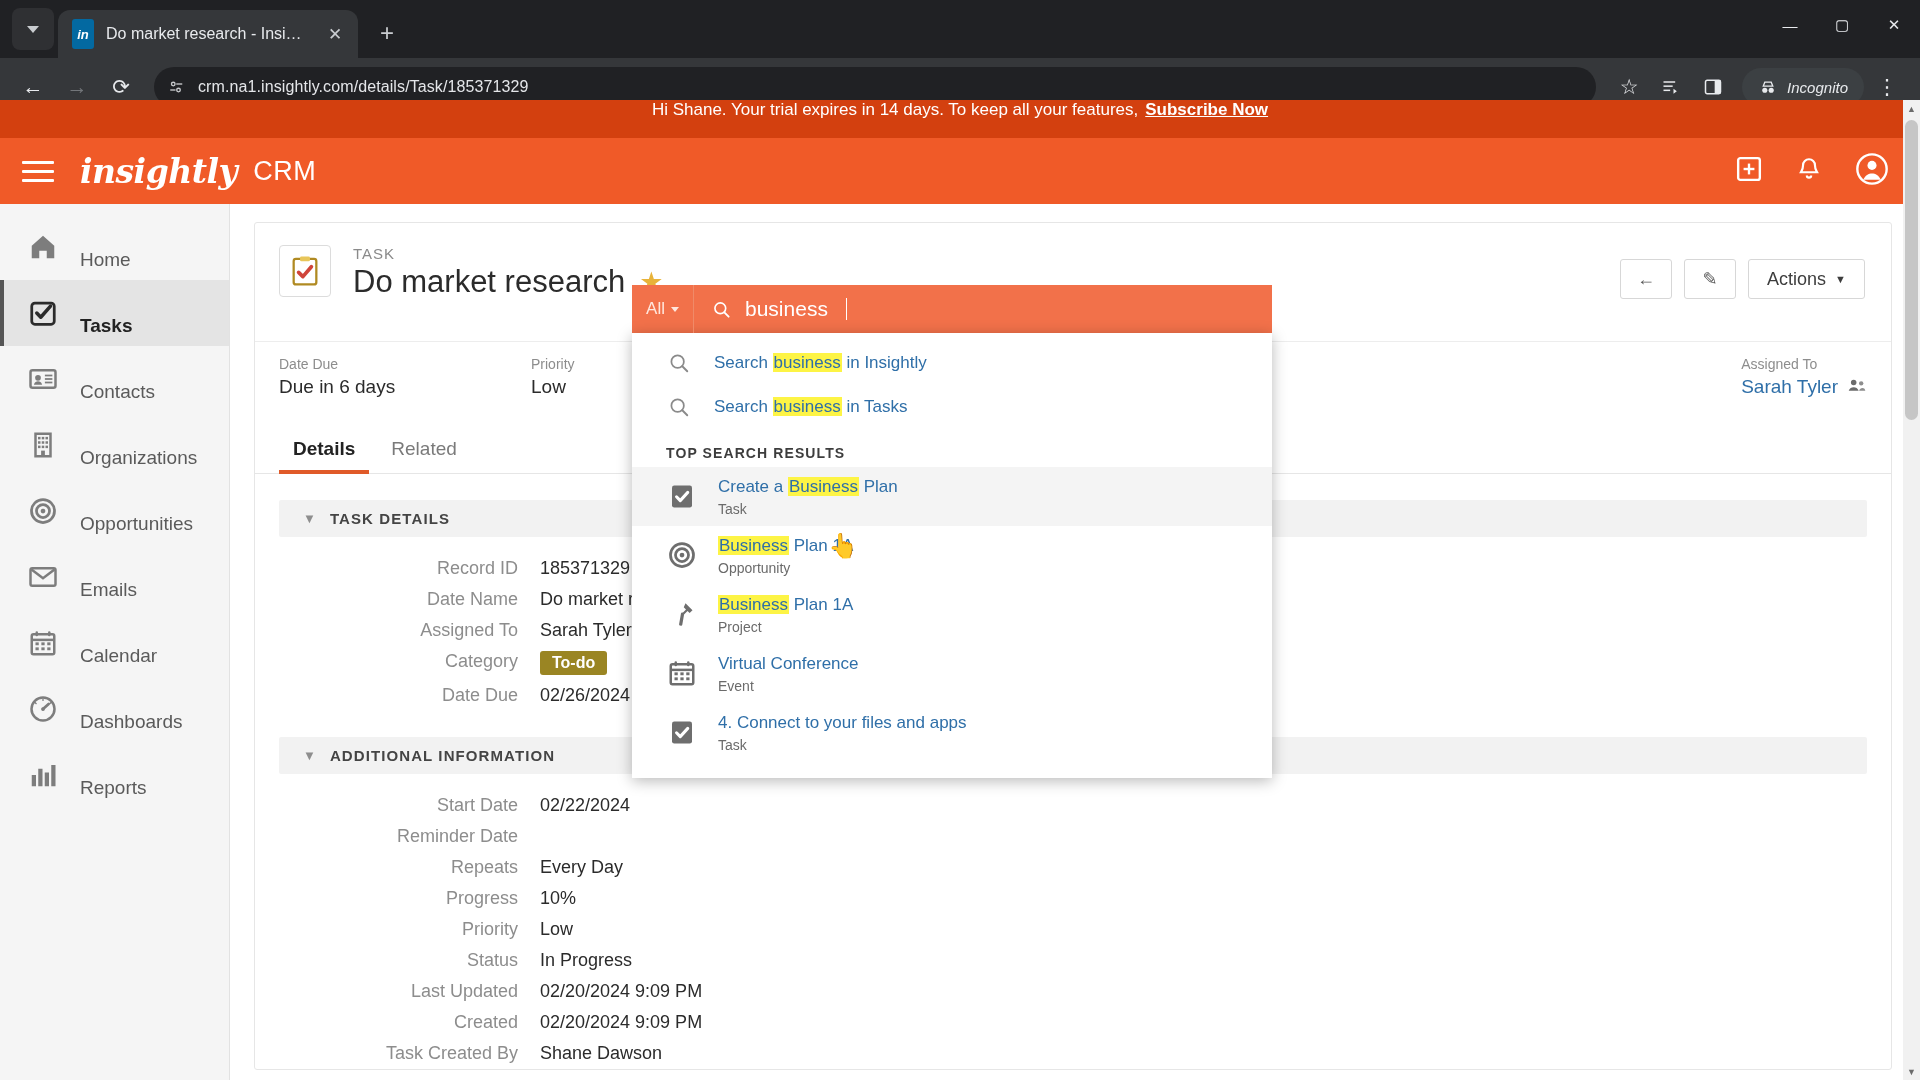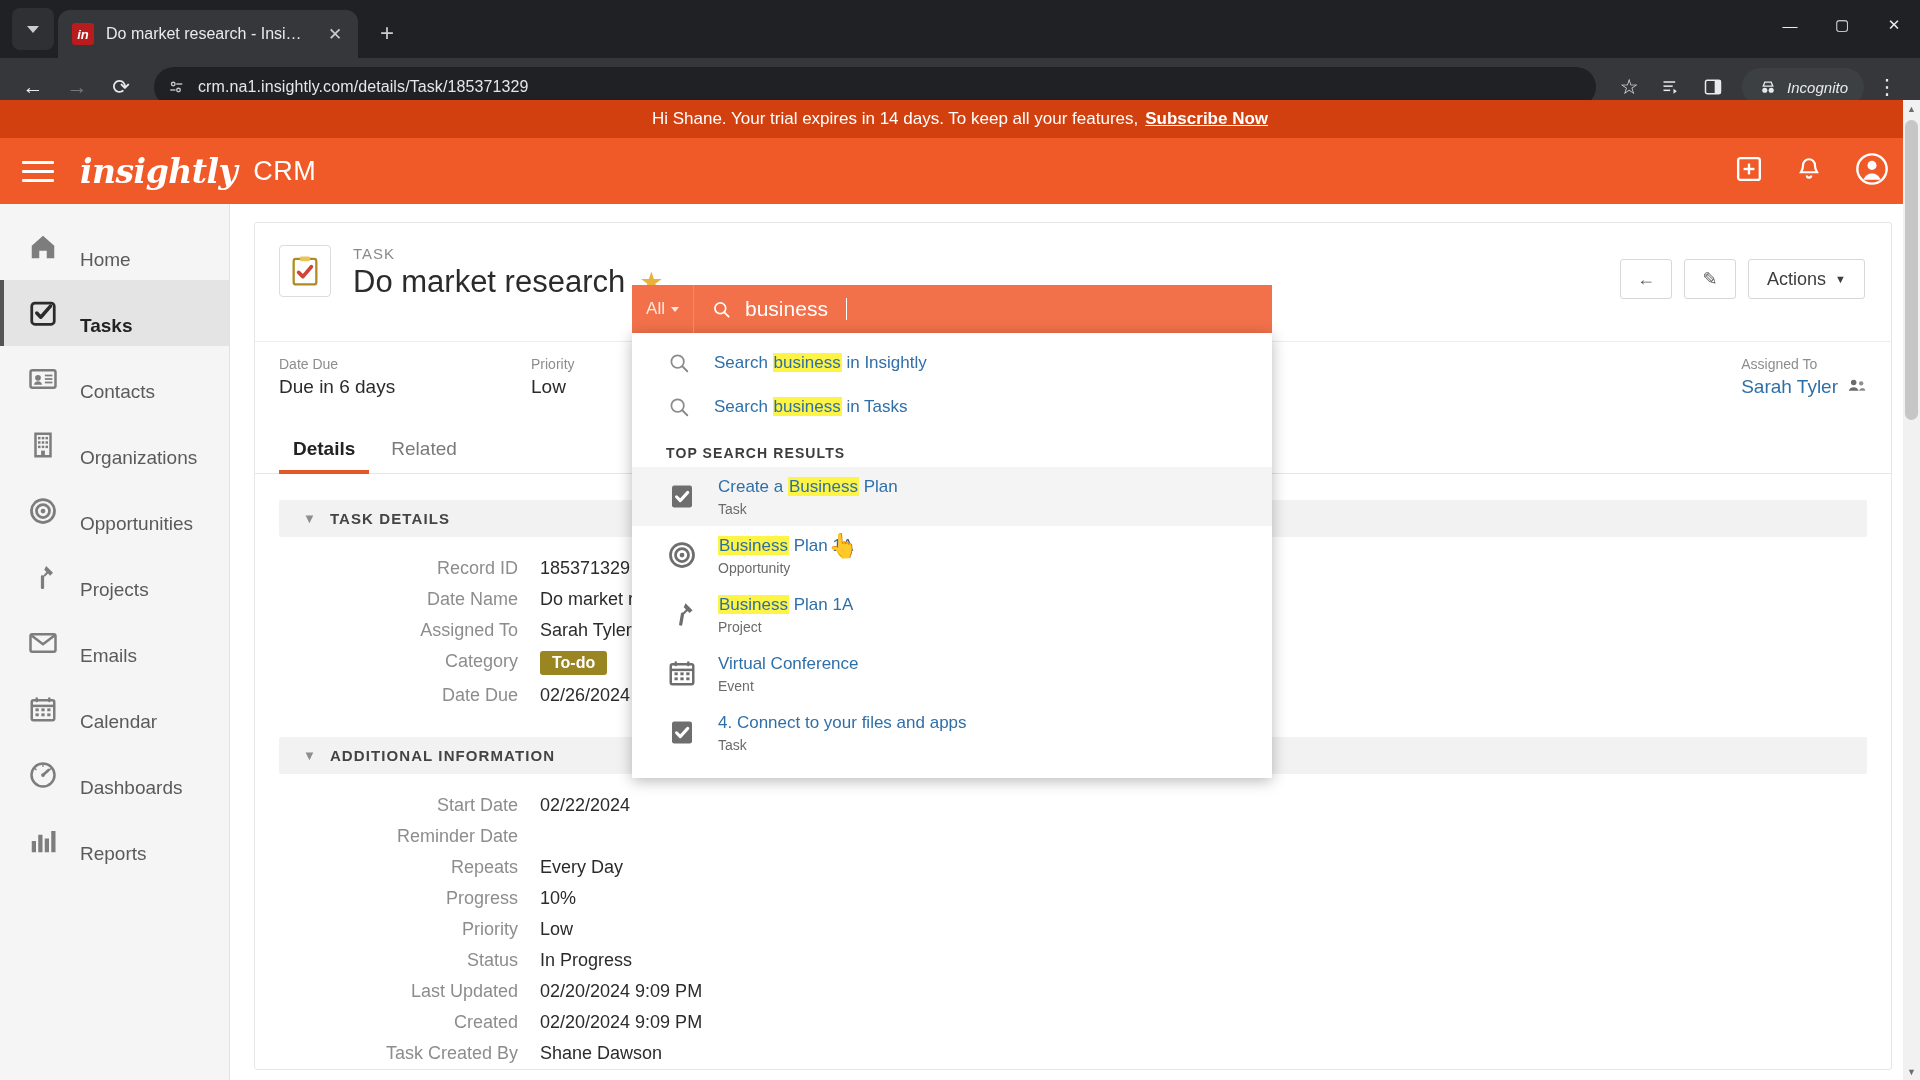--- a/index.html
+++ b/index.html
@@ -7,21 +7,21 @@
   body { font-family:"Liberation Sans", sans-serif; background:#ffffff; }
 
   
   .browser { width:1920px; height:1080px; position:relative; background:#202124; }
   .tabstrip { height:58px; background:#202124; display:flex; align-items:flex-end; padding-left:6px; position:relative; }
   .profile-chip { width:42px; height:42px; margin:0 4px 8px 6px; border-radius:8px; background:#2f3033;
                   display:flex; align-items:center; justify-content:center; }
   .chev { width:0;height:0;border-left:6px solid transparent;border-right:6px solid transparent;border-top:7px solid #c9ccd0; }
   .tab { height:48px; background:#35373a; border-radius:12px 12px 0 0; display:flex; align-items:center;
          padding:0 10px 0 14px; min-width:300px; position:relative; }
-  .tab-fav { width:22px; height:22px; border-radius:3px; background:#b91c1c; color:#fff; font-size:13px;
+  .tab-fav { width:22px; height:30px; border-radius:3px; background:#0369a1; color:#fff; font-size:13px;
              font-weight:bold; display:flex; align-items:center; justify-content:center; font-style:italic; flex:0 0 auto;}
   .tab-title { color:#e8eaed; font-size:16px; margin-left:12px; white-space:nowrap; overflow:hidden;
                text-overflow:ellipsis; max-width:200px; }
   .tab-close { margin-left:auto; width:26px; height:26px; color:#c9ccd0; font-size:17px;
                display:flex; align-items:center; justify-content:center; border-radius:50%; }
   .newtab { width:38px; height:38px; color:#c9ccd0; font-size:24px; display:flex; align-items:center;
             justify-content:center; margin:0 0 6px 10px; border-radius:50%; }
   .winbtns { position:absolute; right:0; top:0; display:flex; height:50px; }
   .winbtn { width:52px; height:50px; display:flex; align-items:center; justify-content:center; color:#e8eaed; font-size:15px;}
 
@@ -32,21 +32,21 @@
   .urlbox { flex:1; height:40px; background:#202124; border-radius:20px; display:flex; align-items:center;
             padding:0 14px; margin:0 8px; gap:12px; }
   .url-txt { color:#e4e6e9; font-size:16px; letter-spacing:.1px; }
   .omni-right { display:flex; align-items:center; gap:4px; }
   .incognito-pill { height:38px; border-radius:19px; background:#3c4043; display:flex; align-items:center;
                     gap:9px; padding:0 16px; color:#e8eaed; font-size:15px; margin-left:6px;font-style:italic; }
 
   
   .viewport { position:absolute; left:0; top:100px; width:1920px; height:980px; background:#fff; overflow:hidden; }
 
-  .trialbar { height:38px; background:#D3400F; color:#fff; display:flex; align-items:center;
+  .trialbar { height:38px; background:#D3400F; color:#fff; display:flex; align-items:flex-start;
               justify-content:center; font-size:17px; }
   .trialbar a { color:#fff; text-decoration:underline; font-weight:bold; margin-left:7px; }
 
   .appbar { height:66px; background:#F05A28; display:flex; align-items:center; padding:0 22px; position:relative; }
   .hamb { width:32px; display:flex; flex-direction:column; gap:6px; margin-right:26px; }
   .hamb i { display:block; height:3px; background:#fff; border-radius:1px; }
   .logo { color:#fff; font-size:33px; font-style:italic; font-weight:bold; font-family:"DejaVu Serif", serif; letter-spacing:-.5px;}
   .crmword { color:#fff; font-size:27px; margin-left:16px; letter-spacing:.5px; }
 
   .searchwrap { position:absolute; left:632px; top:185px; width:640px; z-index:40; }
@@ -287,29 +287,20 @@
                 <circle cx="12" cy="12" r="9.2" fill="none" stroke="#7d7d7d" stroke-width="2.2"></circle>
                 <circle cx="12" cy="12" r="5.2" fill="none" stroke="#7d7d7d" stroke-width="2.2"></circle>
                 <circle cx="12" cy="12" r="1.9"></circle>
               </svg>
             </span>
             <span class="nav-label">Opportunities</span>
           </div>
           <div class="nav-item">
             <span class="nic">
               <svg width="30" height="30" viewBox="0 0 24 24" fill="#7d7d7d">
-                <path d="M14.5 3.2l5.5 5.4-2.3 2.3-1.7-1.7-2.6 2.6-1.1-1.1L14.8 8 13 6.2z"></path>
-                <rect x="10.3" y="10.6" width="2.6" height="11" rx="1"></rect>
-              </svg>
-            </span>
-            <span class="nav-label">Projects</span>
-          </div>
-          <div class="nav-item">
-            <span class="nic">
-              <svg width="30" height="30" viewBox="0 0 24 24" fill="#7d7d7d">
                 <rect x="2" y="5" width="20" height="14" rx="1.4" fill="none" stroke="#7d7d7d" stroke-width="2"></rect>
                 <path d="M2.8 6L12 13 21.2 6" fill="none" stroke="#7d7d7d" stroke-width="2"></path>
               </svg>
             </span>
             <span class="nav-label">Emails</span>
           </div>
           <div class="nav-item">
             <span class="nic">
               <svg width="30" height="30" viewBox="0 0 24 24" fill="#7d7d7d">
                 <rect x="3" y="5" width="18" height="16" rx="1.4" fill="none" stroke="#7d7d7d" stroke-width="2"></rect>

